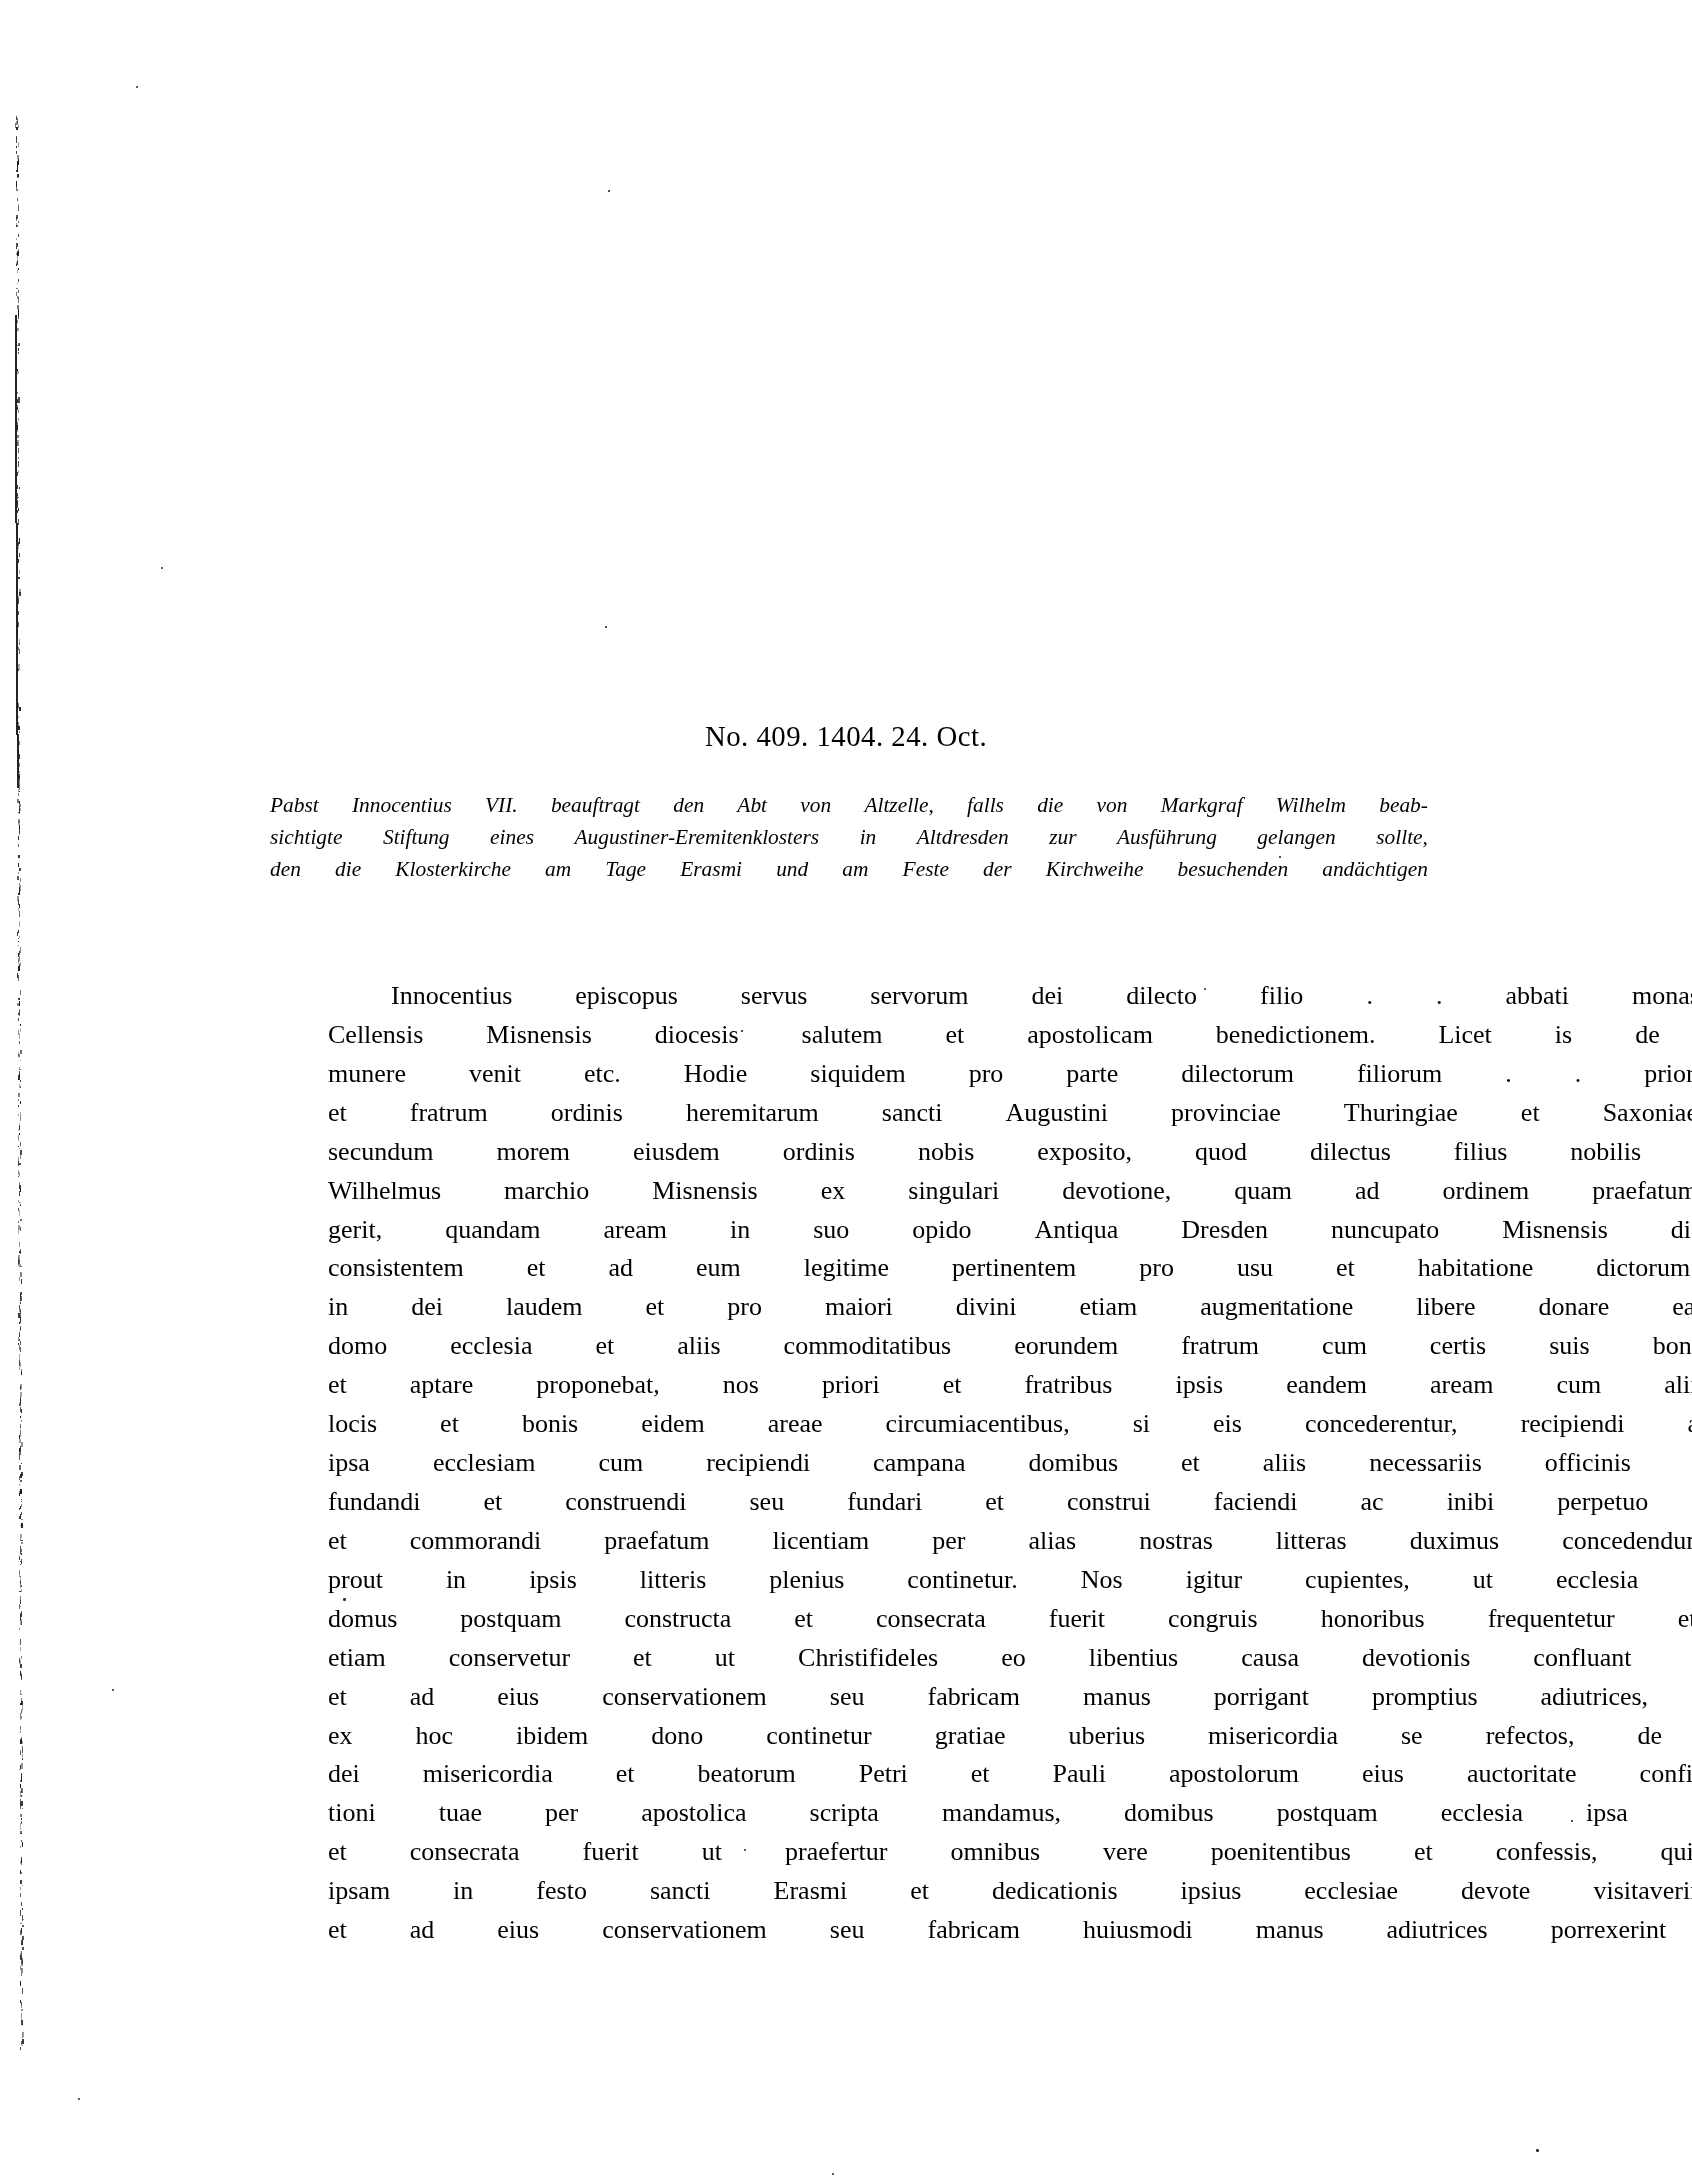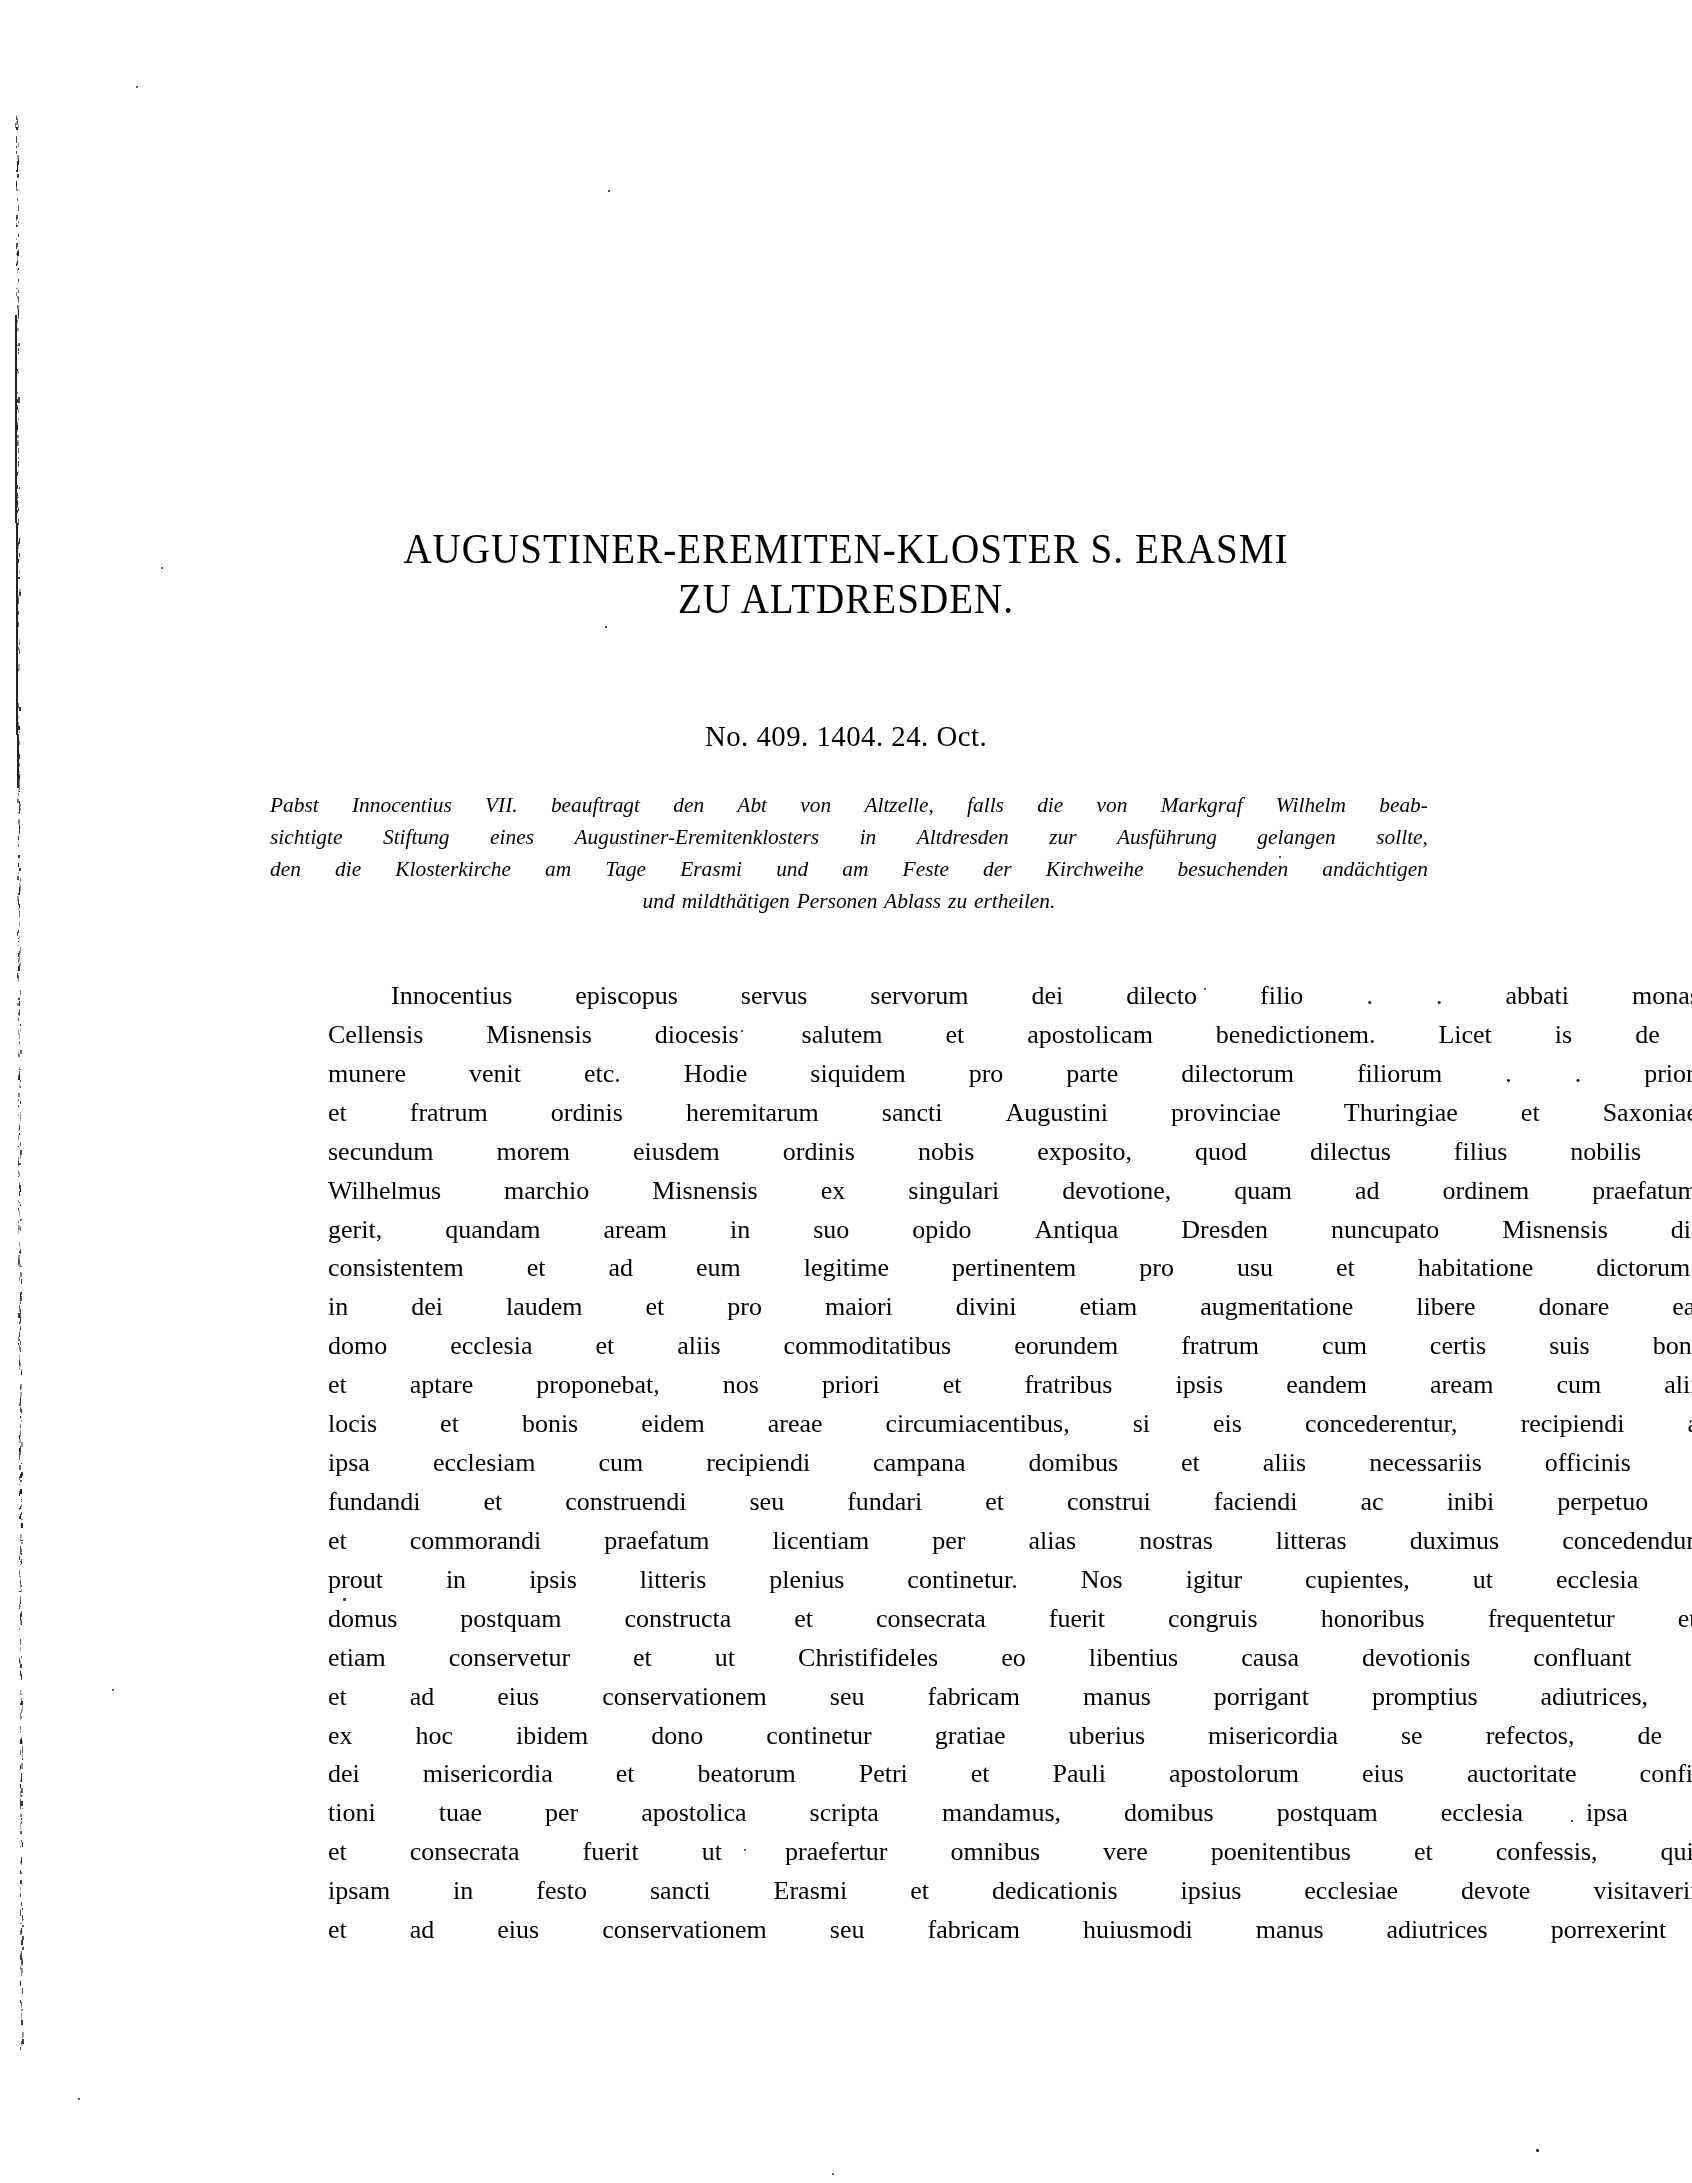--- a/index.html
+++ b/index.html
@@ -892,32 +892,27 @@
       <i style="top: 663px; left: 2.6px; height: 2.1px; width: 2.1px; opacity: 0.95;"></i>
       <i style="top: 664px; left: 2.6px; height: 2.1px; width: 2.1px; opacity: 0.95;"></i>
       <i style="top: 666px; left: 2.6px; height: 2.1px; width: 2.1px; opacity: 0.95;"></i>
       <i style="top: 667px; left: 2.6px; height: 2.1px; width: 2.1px; opacity: 0.95;"></i>
       <i style="top: 669px; left: 2.7px; height: 2.1px; width: 2.1px; opacity: 0.95;"></i>
       <i style="top: 671px; left: 2.7px; height: 2.1px; width: 2.1px; opacity: 0.95;"></i>
       <i style="top: 672px; left: 2.7px; height: 2.1px; width: 2.1px; opacity: 0.95;"></i>
       <i style="top: 674px; left: 2.7px; height: 2.1px; width: 2.1px; opacity: 0.95;"></i>
     </div>
 
-  <div class="title-block">
-    <div class="title-line">AUGUSTINER-EREMITEN-KLOSTER S. ERASMI</div>
-    <div class="title-line">ZU ALTDRESDEN.</div>
-  </div>
 
   <div class="docnum">No. 409.   1404.   24. Oct.</div>
 
   <div class="regest" id="regestBox">
       <div class="j"><span>Pabst</span><span>Innocentius</span><span>VII.</span><span>beauftragt</span><span>den</span><span>Abt</span><span>von</span><span>Altzelle,</span><span>falls</span><span>die</span><span>von</span><span>Markgraf</span><span>Wilhelm</span><span>beab-</span></div>
       <div class="j"><span>sichtigte</span><span>Stiftung</span><span>eines</span><span>Augustiner-Eremitenklosters</span><span>in</span><span>Altdresden</span><span>zur</span><span>Ausführung</span><span>gelangen</span><span>sollte,</span></div>
       <div class="j"><span>den</span><span>die</span><span>Klosterkirche</span><span>am</span><span>Tage</span><span>Erasmi</span><span>und</span><span>am</span><span>Feste</span><span>der</span><span>Kirchweihe</span><span>besuchenden</span><span>andächtigen</span></div>
-      <div style="text-align: center;">und mildthätigen Personen Ablass zu ertheilen.</div>
     </div>
 
   <div class="body-text" id="bodyBox">
       <div class="j first"><span>Innocentius</span><span>episcopus</span><span>servus</span><span>servorum</span><span>dei</span><span>dilecto</span><span>filio</span><span>.</span><span>.</span><span>abbati</span><span>monasterii</span></div>
       <div class="j"><span>Cellensis</span><span>Misnensis</span><span>diocesis</span><span>salutem</span><span>et</span><span>apostolicam</span><span>benedictionem.</span><span>Licet</span><span>is</span><span>de</span><span>cuius</span></div>
       <div class="j"><span>munere</span><span>venit</span><span>etc.</span><span>Hodie</span><span>siquidem</span><span>pro</span><span>parte</span><span>dilectorum</span><span>filiorum</span><span>.</span><span>.</span><span>prioris</span></div>
       <div class="j"><span>et</span><span>fratrum</span><span>ordinis</span><span>heremitarum</span><span>sancti</span><span>Augustini</span><span>provinciae</span><span>Thuringiae</span><span>et</span><span>Saxoniae</span></div>
       <div class="j"><span>secundum</span><span>morem</span><span>eiusdem</span><span>ordinis</span><span>nobis</span><span>exposito,</span><span>quod</span><span>dilectus</span><span>filius</span><span>nobilis</span><span>vir</span></div>
       <div class="j"><span>Wilhelmus</span><span>marchio</span><span>Misnensis</span><span>ex</span><span>singulari</span><span>devotione,</span><span>quam</span><span>ad</span><span>ordinem</span><span>praefatum</span></div>
       <div class="j"><span>gerit,</span><span>quandam</span><span>aream</span><span>in</span><span>suo</span><span>opido</span><span>Antiqua</span><span>Dresden</span><span>nuncupato</span><span>Misnensis</span><span>diocesis</span></div>

